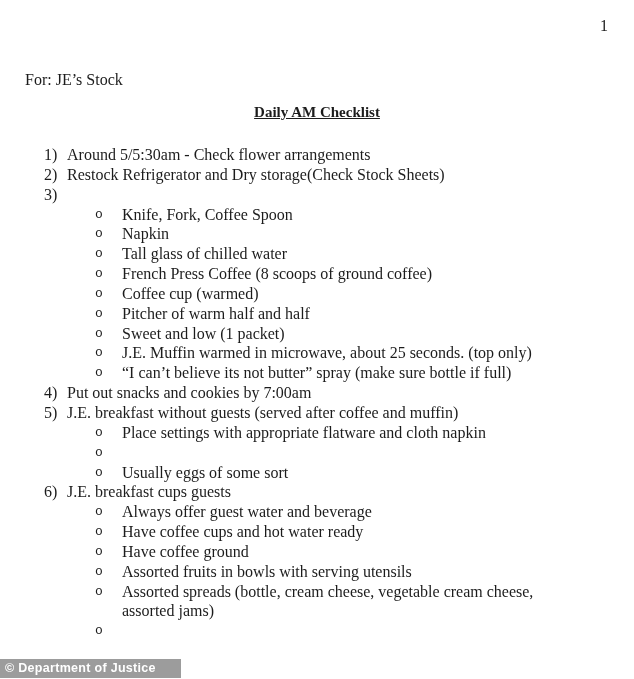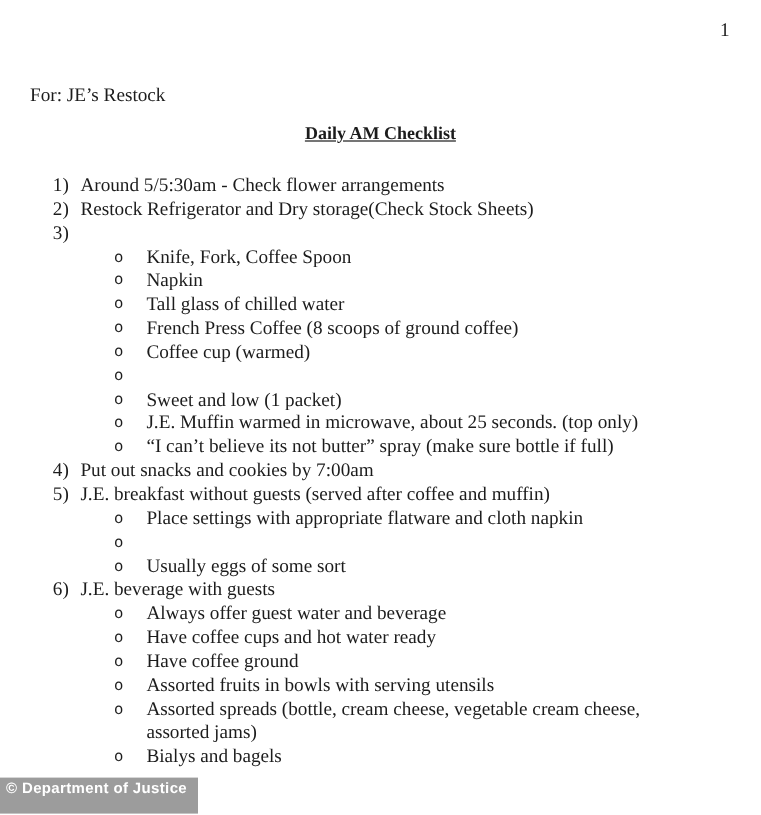--- a/index.html
+++ b/index.html
@@ -69,37 +69,37 @@
     font-size: 13px;
   }
   .sub .stxt {
     flex: none;
     max-width: 460px;
   }
   .footer-badge {
     position: absolute;
     left: 0;
     bottom: 1px;
-    height: 30px;
+    height: 19px;
     line-height: 19px;
-    padding: 0 9px 0 5px;
+    padding: 0 25px 0 5px;
     font-family: "Liberation Sans", sans-serif;
     font-weight: bold;
     font-size: 12.5px;
     letter-spacing: 0.3px;
     white-space: nowrap;
   }
 </style>
 </head>
 <body>
 
 <div class="page">
   <div class="page-number">1</div>
 
-  <div class="for-line">For: JE’s Restock</div>
+  <div class="for-line">For: JE’s Stock</div>
 
   <div class="title-row">
     <span class="title">Daily AM Checklist</span>
   </div>
 
   <div class="checklist">
       <div class="item">
         <span class="num">1)</span>
         <span class="txt">Around 5/5:30am - Check flower arrangements</span>
       </div>
@@ -125,20 +125,21 @@
       <div class="sub">
         <span class="bullet">o</span>
         <span class="stxt">French Press Coffee (8 scoops of ground coffee)</span>
       </div>
       <div class="sub">
         <span class="bullet">o</span>
         <span class="stxt">Coffee cup (warmed)</span>
       </div>
       <div class="sub">
         <span class="bullet">o</span>
+        <span class="stxt">Pitcher of warm half and half</span>
       </div>
       <div class="sub">
         <span class="bullet">o</span>
         <span class="stxt">Sweet and low (1 packet)</span>
       </div>
       <div class="sub">
         <span class="bullet">o</span>
         <span class="stxt">J.E. Muffin warmed in microwave, about 25 seconds. (top only)</span>
       </div>
       <div class="sub">
@@ -159,21 +160,21 @@
       </div>
       <div class="sub">
         <span class="bullet">o</span>
       </div>
       <div class="sub">
         <span class="bullet">o</span>
         <span class="stxt">Usually eggs of some sort</span>
       </div>
       <div class="item">
         <span class="num">6)</span>
-        <span class="txt">J.E. beverage with guests</span>
+        <span class="txt">J.E. breakfast cups guests</span>
       </div>
       <div class="sub">
         <span class="bullet">o</span>
         <span class="stxt">Always offer guest water and beverage</span>
       </div>
       <div class="sub">
         <span class="bullet">o</span>
         <span class="stxt">Have coffee cups and hot water ready</span>
       </div>
       <div class="sub">
@@ -183,18 +184,17 @@
       <div class="sub">
         <span class="bullet">o</span>
         <span class="stxt">Assorted fruits in bowls with serving utensils</span>
       </div>
       <div class="sub">
         <span class="bullet">o</span>
         <span class="stxt">Assorted spreads (bottle, cream cheese, vegetable cream cheese, assorted jams)</span>
       </div>
       <div class="sub">
         <span class="bullet">o</span>
-        <span class="stxt">Bialys and bagels</span>
       </div>
     </div>
 
   <div class="footer-badge" style="background: rgb(156, 156, 156); color: rgb(255, 255, 255);">© Department of Justice</div>
 </div>
 
 </body></html>

